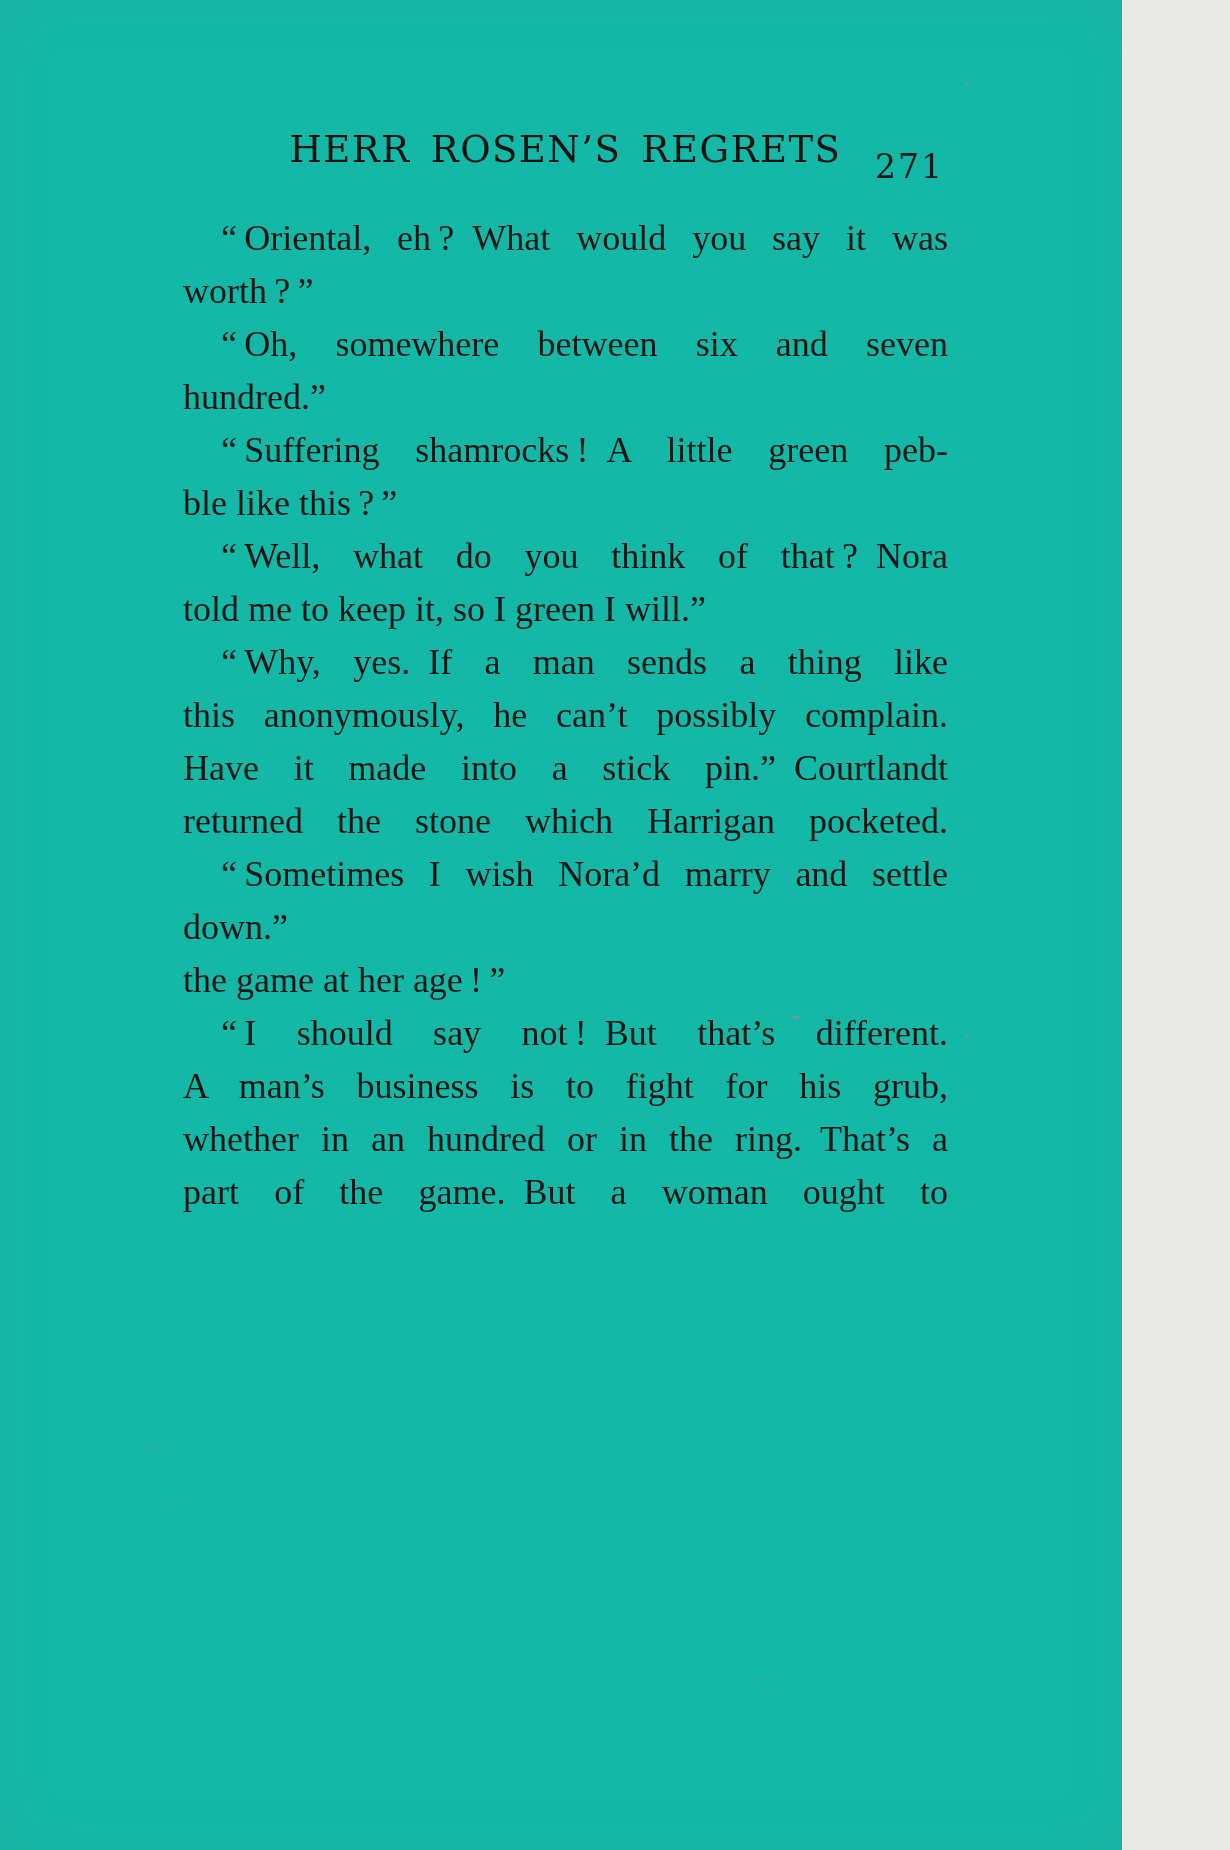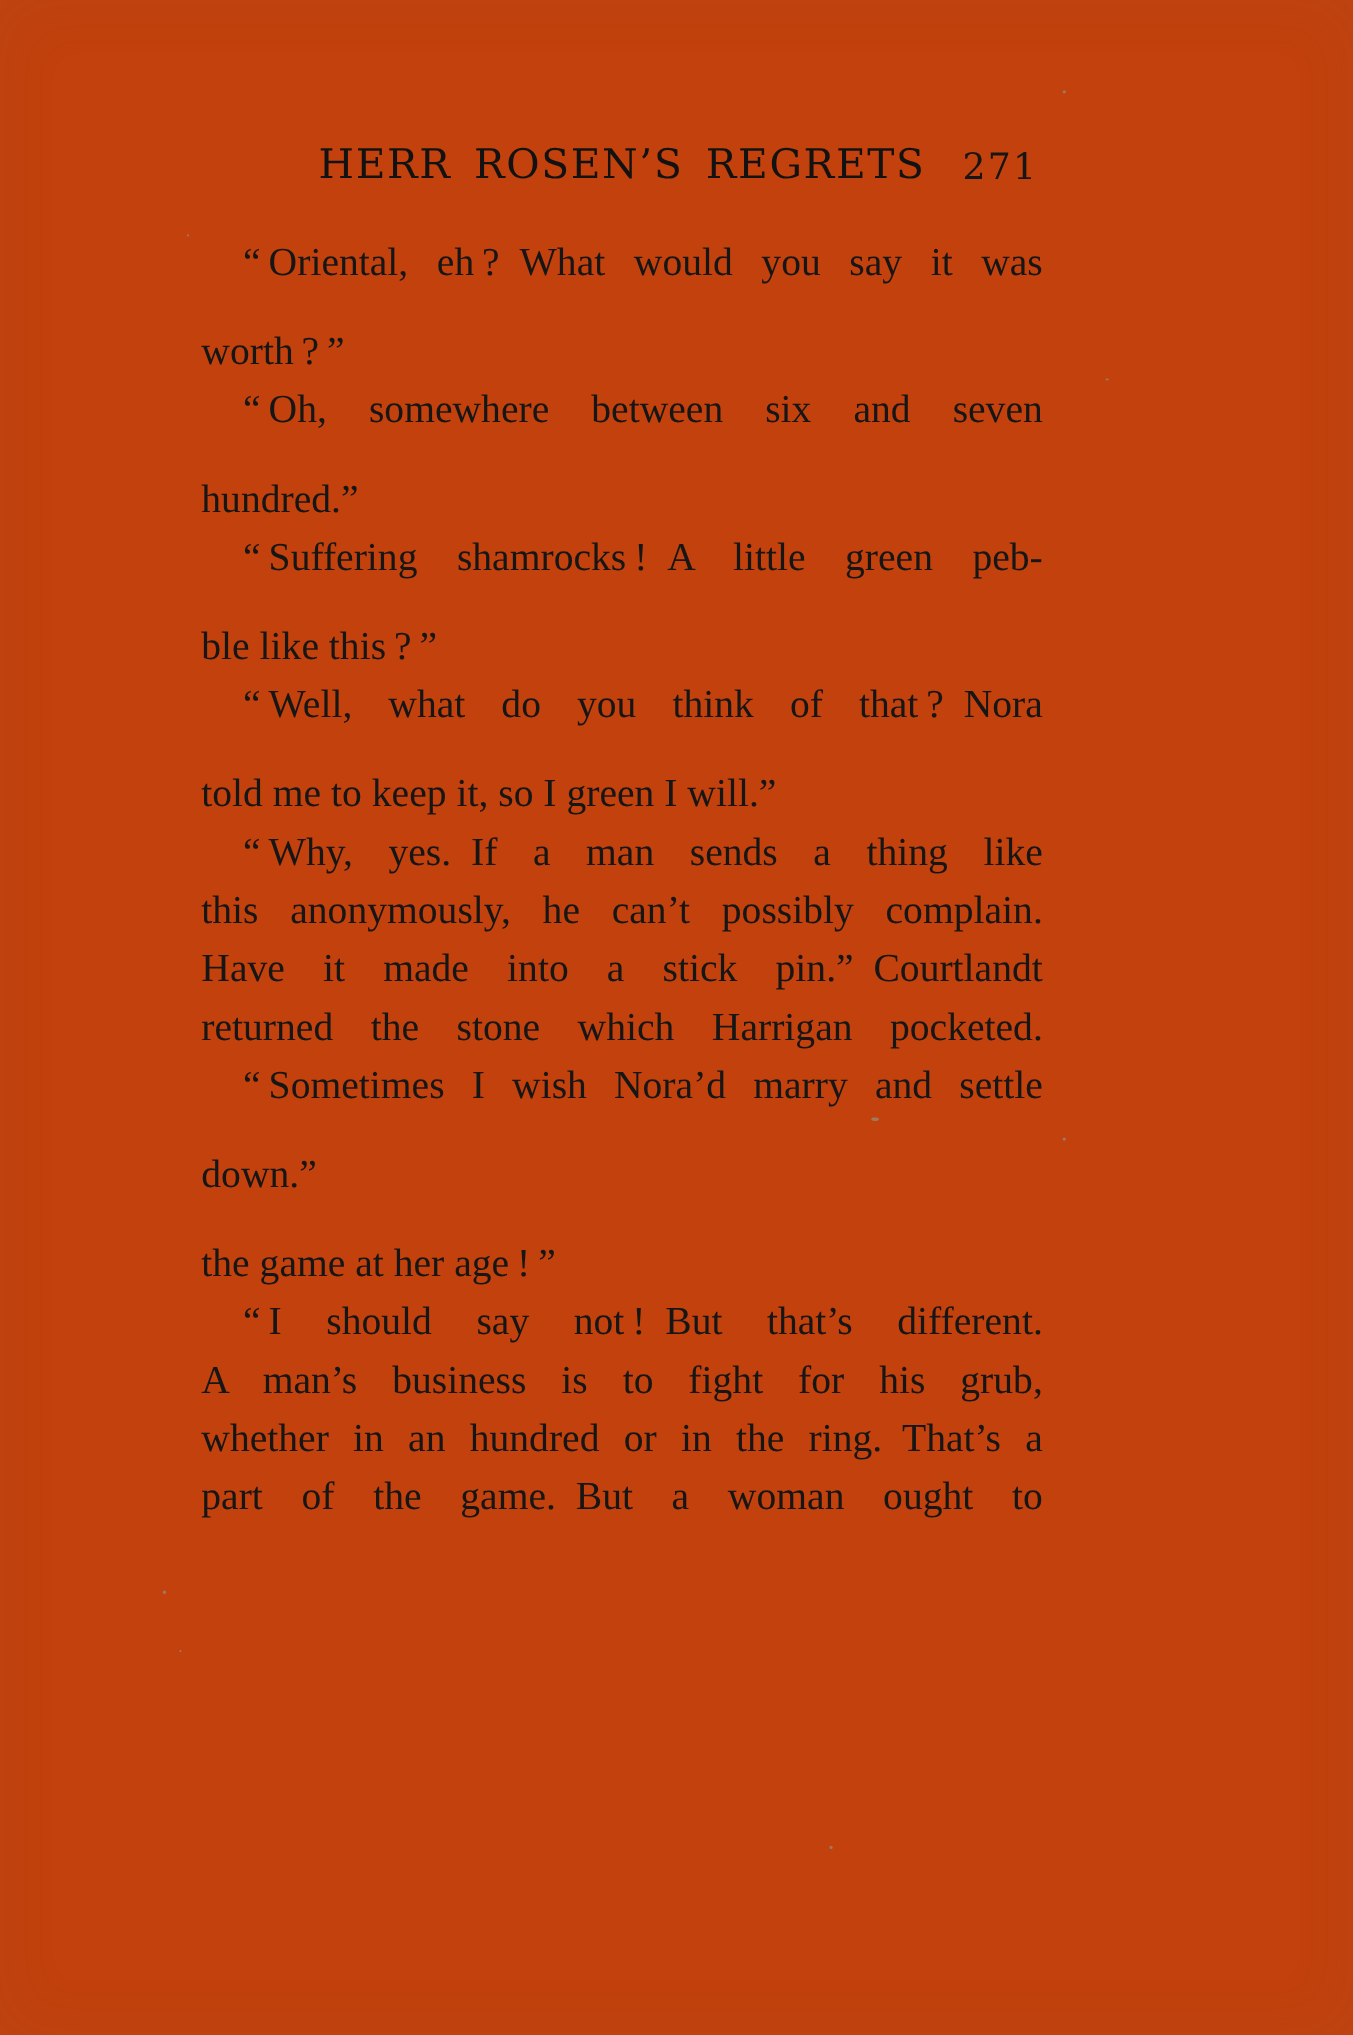--- a/index.html
+++ b/index.html
@@ -1,53 +1,53 @@
 <!DOCTYPE html>
 <html><head>
 <meta charset="utf-8">
 <style>
   html,body { margin:0; padding:0; background:#e9e9e6; }
   .page {
     position:relative;
-    width:1230px; height:1850px;
-    background:#c2410c;
+    width:1122px; height:1850px;
+    background:#14b8a6;
     color:#161616;
     font-family:"DejaVu Serif","Liberation Serif",serif;
     overflow:hidden;
     box-shadow: inset 0 0 60px rgba(120,120,110,0.08);
   }
   .header {
     position:absolute; top:128px; left:183px; width:765px; height:50px;
   }
   .title {
     display:block;
     text-align:center;
     font-size:37px;
     letter-spacing:1.5px;
     word-spacing:7px;
     color:#121212;
   }
   .pagenum {
-    position:absolute; right:4px; top:4px;
+    position:absolute; right:4px; top:19px;
     font-size:33px;
     letter-spacing:2px;
   }
   .body-text {
     position:absolute; top:212px; left:183px; width:765px;
     font-size:36px; line-height:53px;
   }
   .paragraph { margin:0; }
   .line {
     text-align:justify;
     text-align-last:justify;
     min-height:53px;
     font-family:Liberation Serif, serif;
   }
   .line.first { text-indent:38px; }
-  .line.left { text-align-last:left;margin-top:28px; }
+  .line.left { text-align-last:left; }
   .speck { position:absolute; background:#909088; border-radius:50%; opacity:.7; }
 </style>
 </head>
 <body>
 
 <div class="page">
 
   <div class="header">
     <span class="title">HERR ROSEN’S REGRETS</span>
     <span class="pagenum">271</span>

